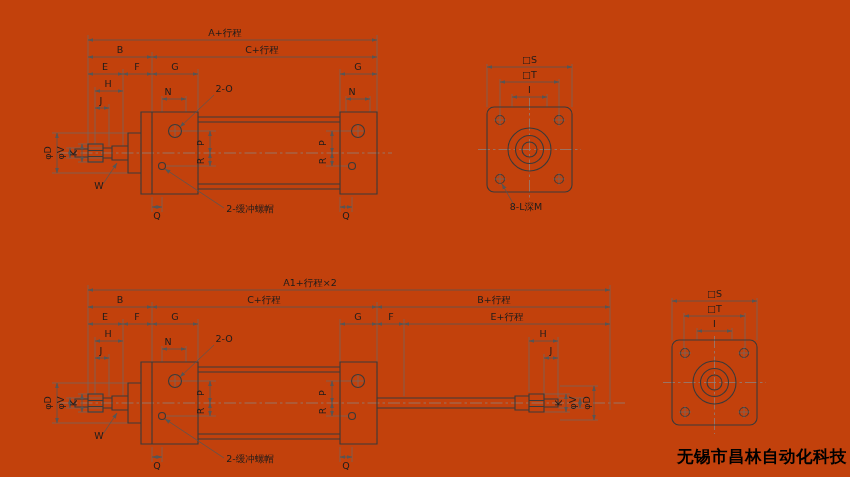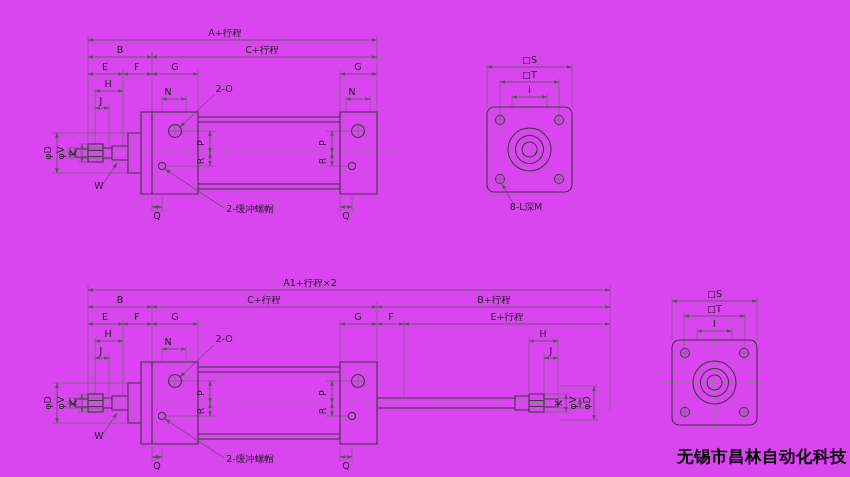--- a/index.html
+++ b/index.html
@@ -1,16 +1,16 @@
 <!DOCTYPE html>
 <html><head>
 <meta charset="utf-8">
 <style>
   html,body{margin:0;padding:0;background:#ffffff;}
-  .stage{position:relative;width:850px;height:477px;background:#d946ef;overflow:hidden;text-decoration:underline;}
+  .stage{position:relative;width:850px;height:477px;background:#c2410c;overflow:hidden;text-decoration:underline;}
   svg{position:absolute;top:0;left:0;display:block;}
   .geo{fill:none;stroke:#3a3a3a;stroke-width:1.1;}
   .ext{fill:none;stroke:#6b6b6b;stroke-width:0.7;}
   .cl{fill:none;stroke:#8a8a8a;stroke-width:0.7;stroke-dasharray:12 3 2.5 3;}
   .dim{fill:none;stroke:#555555;stroke-width:0.8;}
   .lbl{font-family:"DejaVu Sans",sans-serif;font-size:9.5px;fill:#1c1c1c;text-anchor:middle;}
   .wm{font-family:"DejaVu Sans",sans-serif;font-size:16.5px;font-weight:bold;fill:#000000;text-anchor:end;letter-spacing:.5px;}
 </style>
 </head>
 <body>

